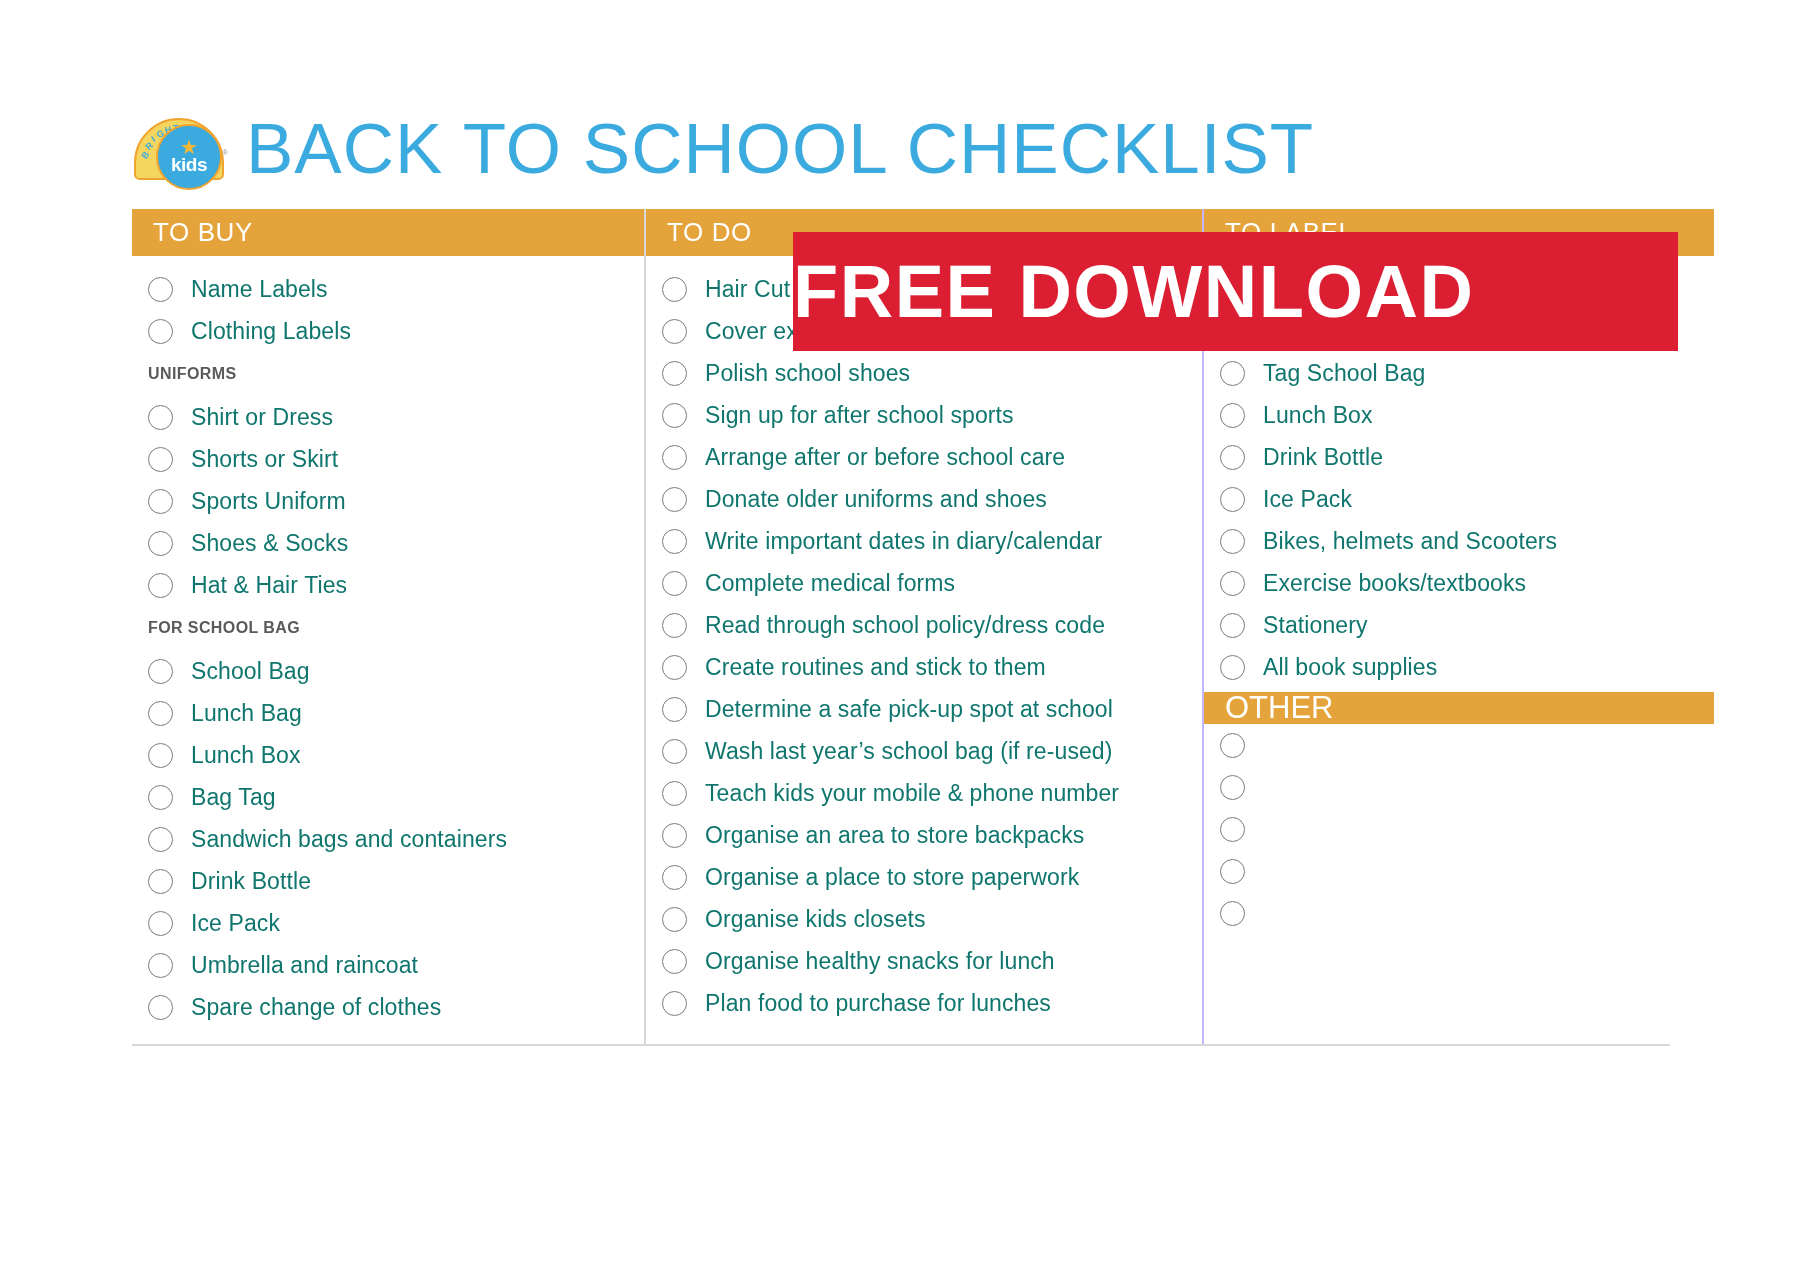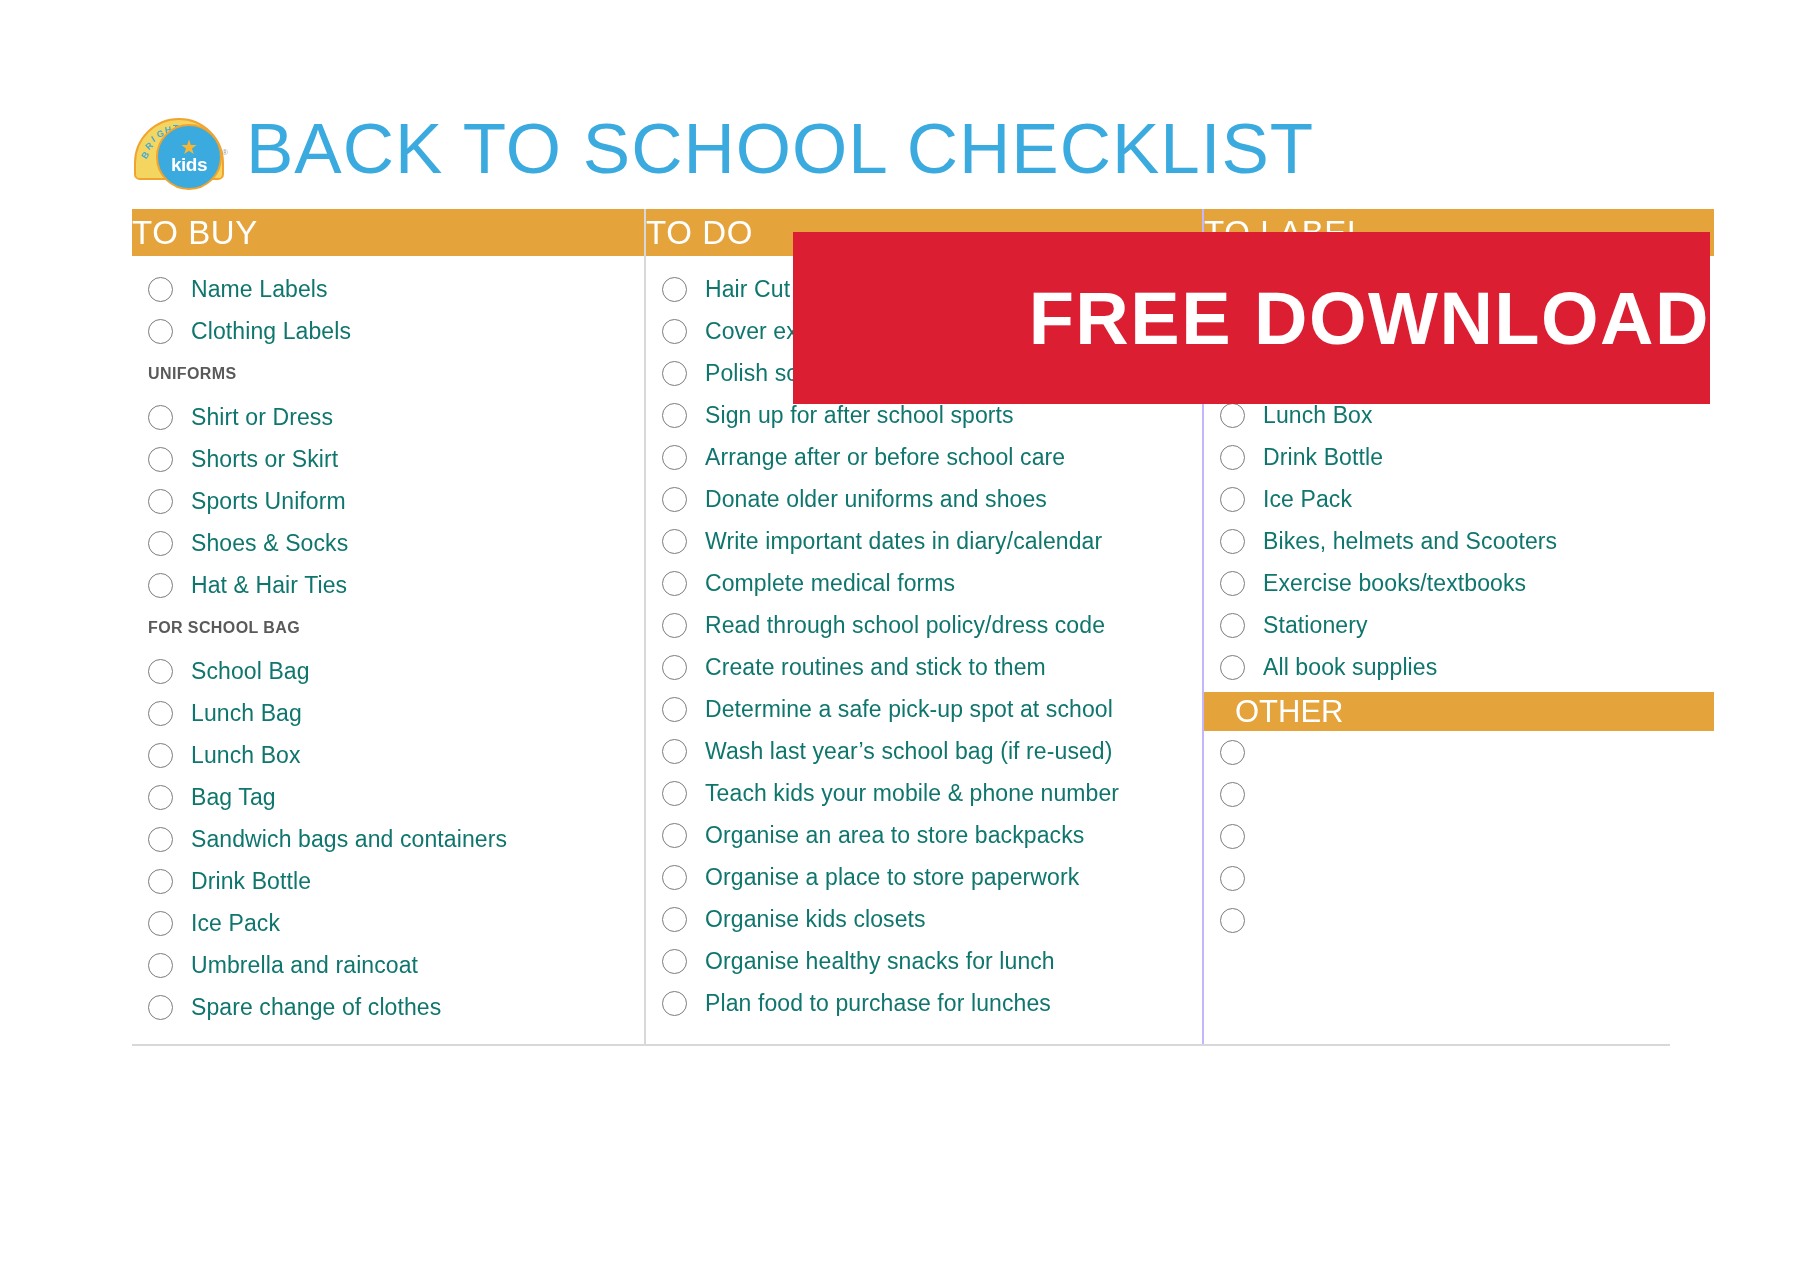--- a/index.html
+++ b/index.html
@@ -127,25 +127,26 @@
     flex: 0 0 auto;
   }
   .col.c1 { width: 512px; }
   .col.c2 { width: 560px; border-left: 2px solid #d8d8d8; border-right: 2px solid #c4b5fd; }
   .col.c3 { width: 510px; }
 
   .col-header {
     height: 47px;
     background: #E5A33C;
     color: #ffffff;
-    font-size: 33px;
+    font-size: 26px;
     font-weight: 400;
     letter-spacing: 0.6px;
     display: flex;
     align-items: center;
+    padding-left: 21px;
     box-sizing: border-box;
   }
 
   .col-body {
     padding: 12px 0 16px 0;
   }
 
   .row {
     display: flex;
     align-items: center;
@@ -174,43 +175,42 @@
     display: flex;
     align-items: center;
     padding-left: 16px;
     font-size: 16px;
     font-weight: bold;
     color: #5a5a5a;
     letter-spacing: 0.4px;
   }
 
   .inline-header {
-    height: 39px;
+    height: 32px;
     background: #E5A33C;
     color: #ffffff;
     font-size: 31px;
     display: flex;
     align-items: center;
-    padding-left: 31px;
+    padding-left: 21px;
     box-sizing: border-box;
     margin-top: 4px;
   }
 
   
   #banner {
     position: absolute;
     left: 793px;
     top: 232px;
     width: 885px;
-    height: 172px;
+    height: 119px;
     background: #DC1E32;
     display: flex;
     align-items: center;
-    justify-content: flex-end;
-    padding-left: 32px;
+    justify-content: flex-start;
   }
   #banner-text {
     color: #ffffff;
     font-size: 74px;
     font-weight: bold;
     letter-spacing: 1.5px;
     white-space: nowrap;
   }
 </style>
 </head>

